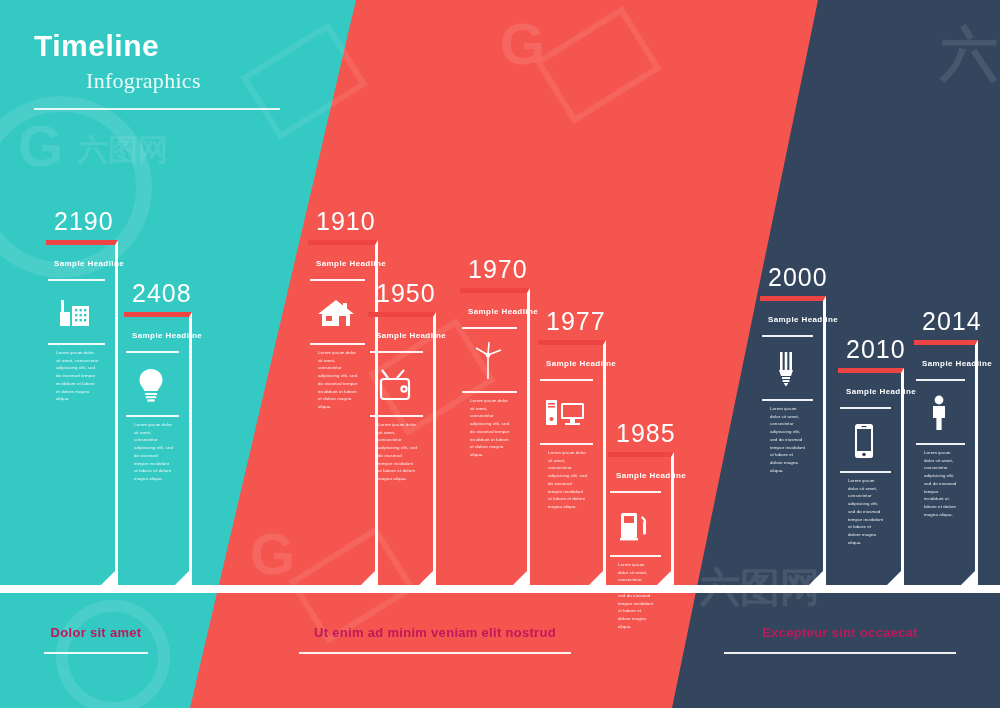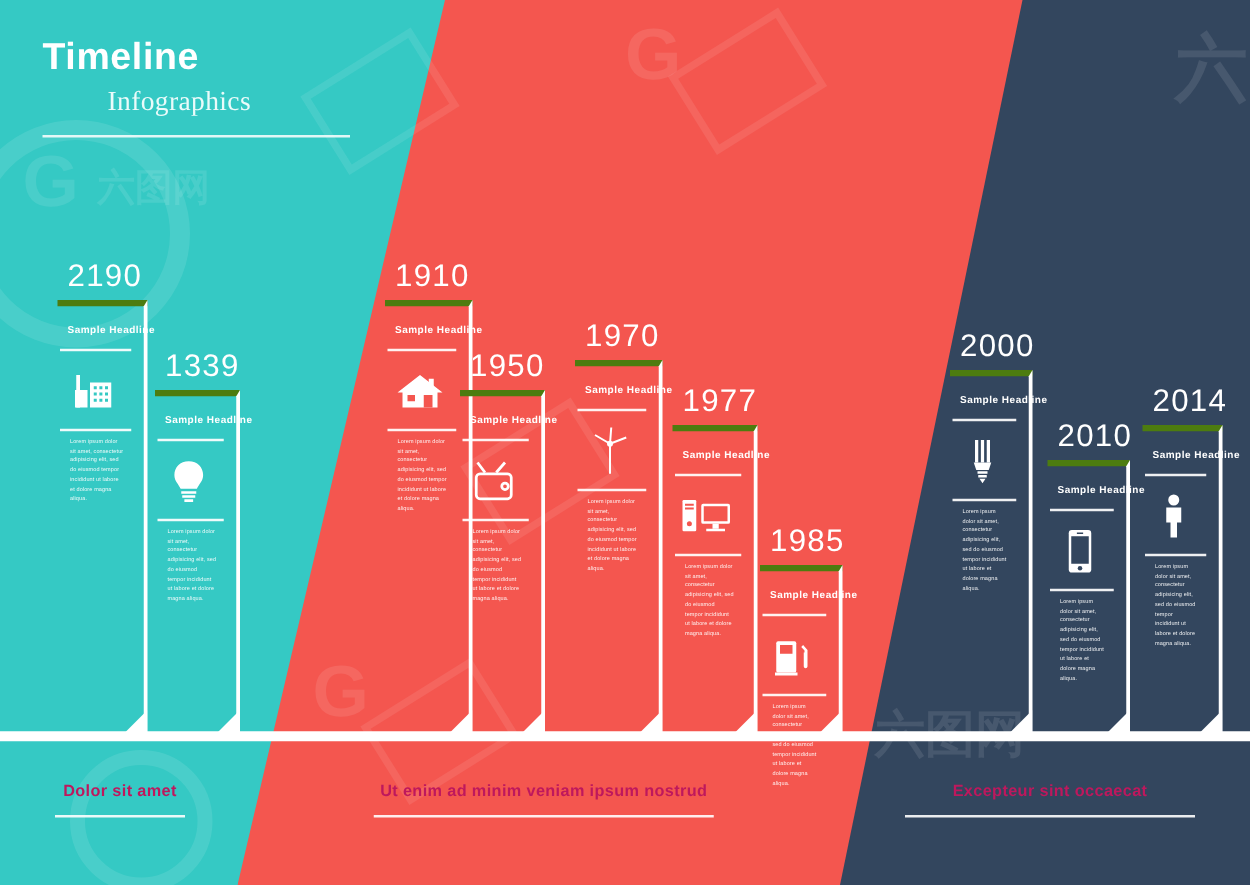--- a/index.html
+++ b/index.html
@@ -34,21 +34,21 @@
 
   
   .card{position:absolute;z-index:5;}
   .card .year{
     position:absolute;left:8px;bottom:100%;margin-bottom:4px;
     font-size:25px;color:#ffffff;letter-spacing:1px;white-space:nowrap;
     font-family:"Liberation Sans", sans-serif;
   }
   .card .body{
     position:relative;width:100%;height:100%;
-    border-top:5px solid #4d7c0f;
+    border-top:5px solid #ef4444;
     border-right:3px solid #ffffff;
     box-sizing:border-box;
   }
   .card .headline{
     position:absolute;left:8px;top:14px;
     font-size:8px;font-weight:bold;color:#ffffff;letter-spacing:.4px;white-space:nowrap;
   }
   .card .sep{position:absolute;left:2px;width:calc(100% - 12px);height:1.5px;background:rgba(255,255,255,.92);}
   .card .sep.s1{top:34px;}
   .card .icon{position:absolute;left:0;top:42px;width:calc(100% - 12px);height:52px;
@@ -123,21 +123,21 @@
             </g>
         </svg>
       </div>
       <div class="sep" style="top:98px;"></div>
       <div class="lorem">Lorem ipsum dolor sit amet, consectetur adipisicing elit, sed do eiusmod tempor incididunt ut labore et dolore magna aliqua.</div>
       <div class="fold"></div>
     </div>
   </div>
 
   <div class="card" style="left:124px;top:312px;width:68px;height:274px;">
-    <div class="year">1339</div>
+    <div class="year">2408</div>
     <div class="body">
       <div class="headline">Sample Headline</div>
       <div class="sep s1"></div>
       <div class="icon">
         <svg width="26" height="34" viewBox="0 0 26 34" fill="#fff">
           <path d="M13 1 C6 1 1.5 6 1.5 12 C1.5 17 5 19.5 6.5 23 L19.5 23 C21 19.5 24.5 17 24.5 12 C24.5 6 20 1 13 1 Z"></path>
           <rect x="7" y="25" width="12" height="2"></rect>
           <rect x="7.8" y="28.2" width="10.4" height="2"></rect>
           <rect x="9.5" y="31.4" width="7" height="2.2"></rect>
         </svg>
@@ -305,21 +305,21 @@
       <div class="lorem">Lorem ipsum dolor sit amet, consectetur adipisicing elit, sed do eiusmod tempor incididunt ut labore et dolore magna aliqua.</div>
       <div class="fold"></div>
     </div>
   </div>
 
   <div class="foot" style="left:18px;top:625px;width:156px;">
     <div class="flabel">Dolor sit amet</div>
     <div class="frule" style="width:104px;"></div>
   </div>
   <div class="foot" style="left:268px;top:625px;width:334px;">
-    <div class="flabel">Ut enim ad minim veniam ipsum nostrud</div>
+    <div class="flabel">Ut enim ad minim veniam elit nostrud</div>
     <div class="frule" style="width:272px;"></div>
   </div>
   <div class="foot" style="left:712px;top:625px;width:256px;">
     <div class="flabel">Excepteur sint occaecat</div>
     <div class="frule" style="width:232px;"></div>
   </div>
 
 </div>
 
 </body></html>

